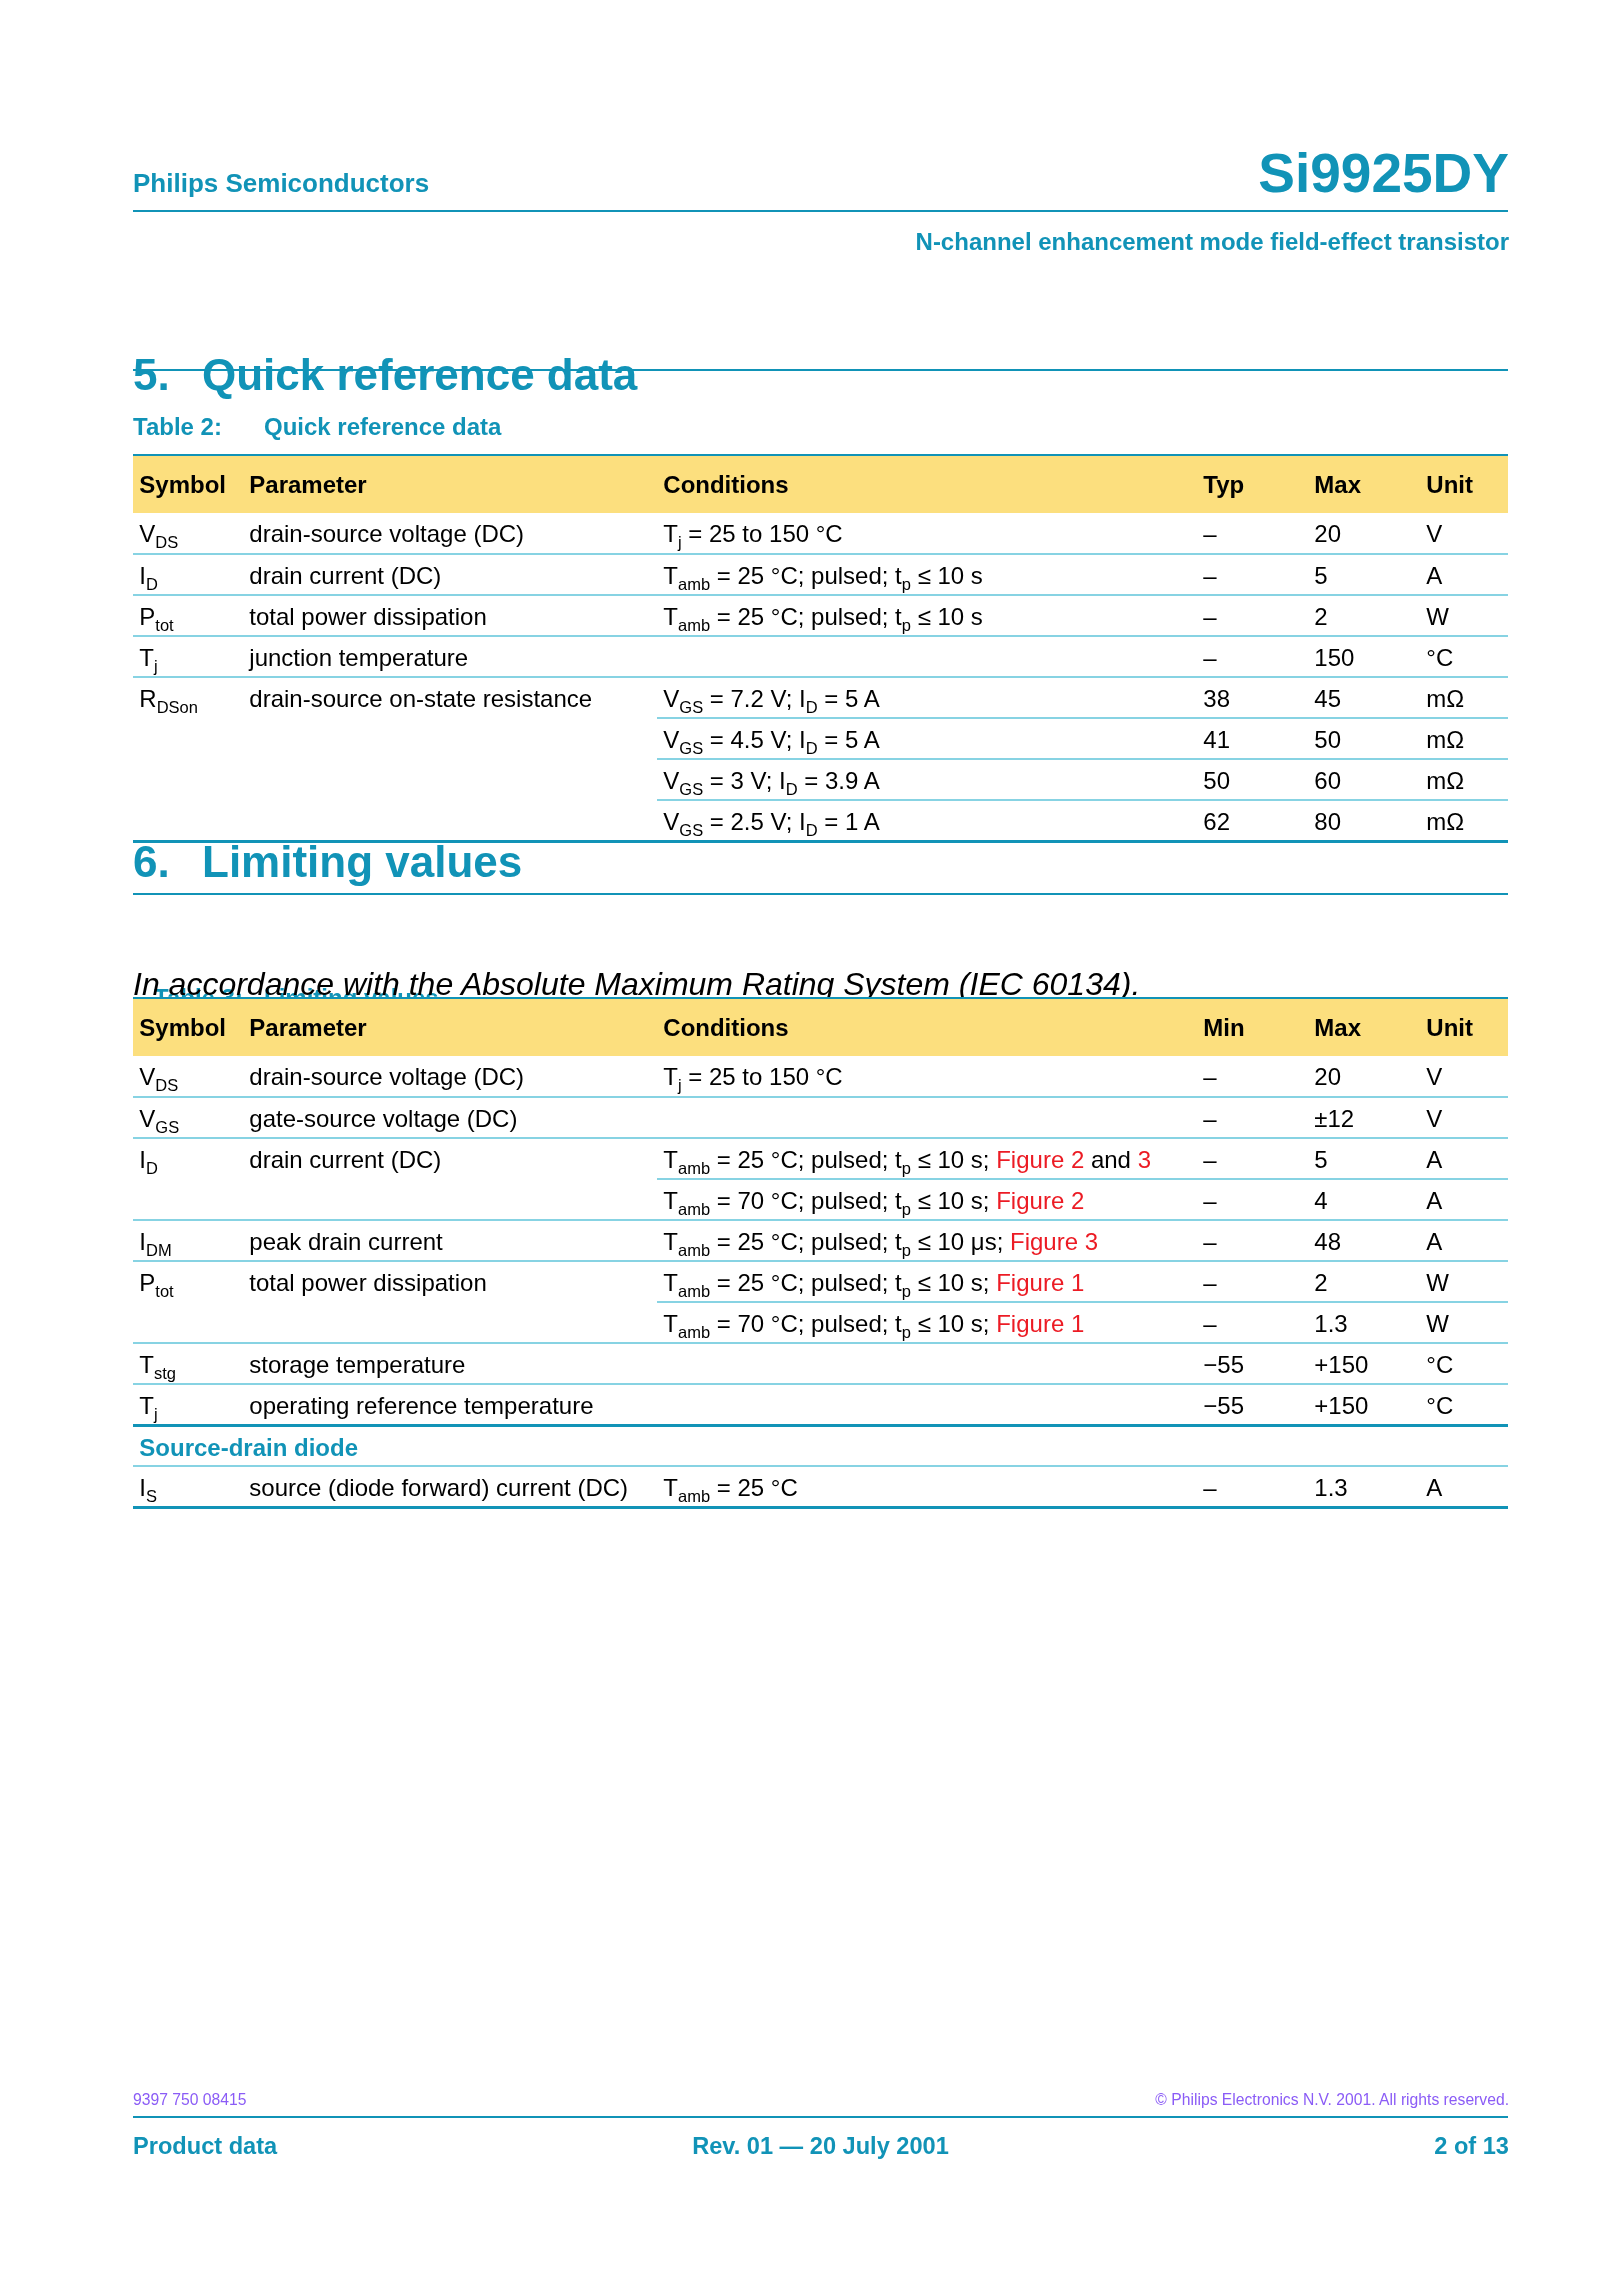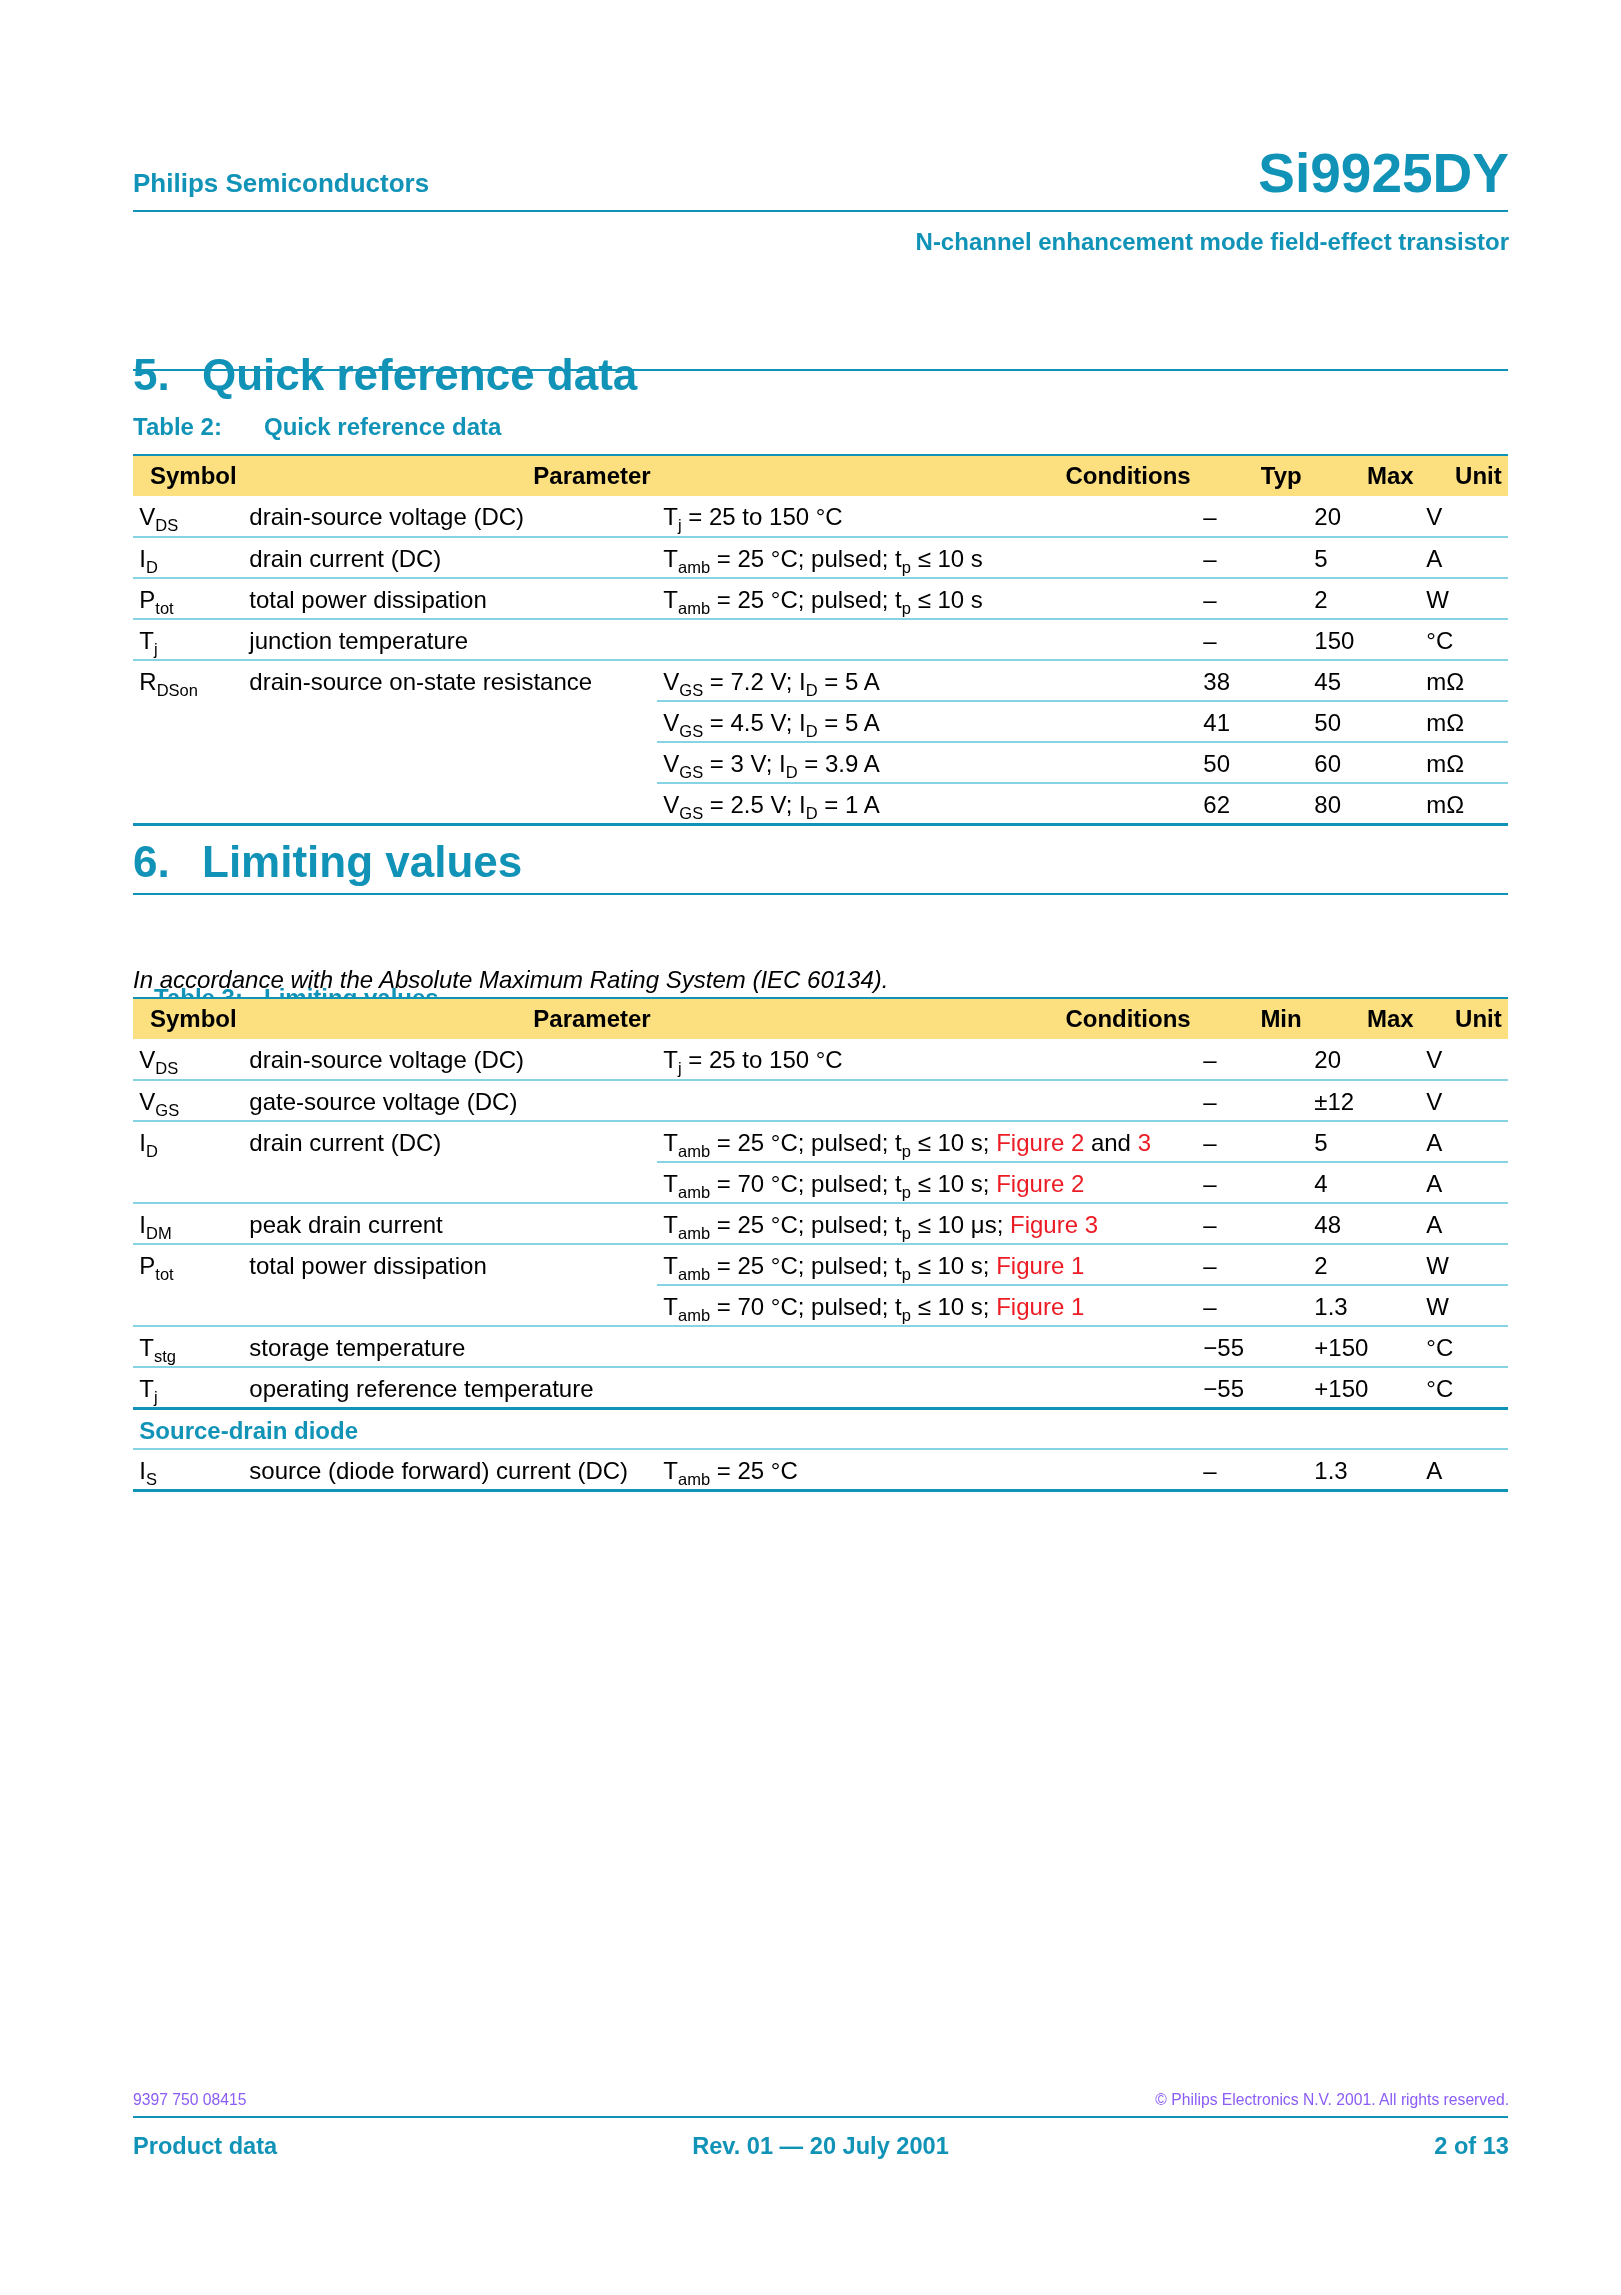--- a/index.html
+++ b/index.html
@@ -26,30 +26,30 @@
   .sec6-heading { top: 837px; }
   .sec-num { display: inline-block; width: 69px; }
   .sec5-rule { top: 369px; }
   .sec6-rule { top: 893px; }
 
   
   .caption { position: absolute; left: 133px; font-size: 24px; font-weight: bold; color: var(--teal); white-space: nowrap; }
   .table2-caption { top: 413px; }
   .table3-caption { top: 984px; text-align: center; }
   .cap-label { display: inline-block; width: 131px; }
-  .table3-note { position: absolute; left: 133px; top: 966px; font-size: 24px; font-style: italic; color: #000; white-space: nowrap; }
+  .table3-note { position: absolute; left: 133px; top: 966px; font-size: 32px; font-style: italic; color: #000; white-space: nowrap; }
 
   
   table.dtable { position: absolute; left: 133px; width: 1375px; border-collapse: collapse; table-layout: fixed;
                  border-top: 2.4px solid var(--teal); border-bottom: 3.9px solid var(--teal);
                  font-size: 24px; }
   .table2 { top: 454px; }
   .table3 { top: 997px; }
-  .dtable th { background: var(--yellow); text-align: right; vertical-align: middle; font-weight: bold;
-               height: 41px; box-sizing: border-box; padding: 0 6.3px; }
+  .dtable th { background: var(--yellow); text-align: left; vertical-align: middle; font-weight: bold;
+               height: 58px; box-sizing: border-box; padding: 0 6.3px; }
   .dtable td { vertical-align: top; height: 41px; box-sizing: border-box; padding: 6.3px 6.3px 0 6.3px;
                line-height: 29px; white-space: nowrap; overflow: hidden; }
   .dtable tbody td { border-top: 2.4px solid var(--lightblue); }
   .dtable tbody tr.first-row td { border-top: none; }
   .dtable tbody tr.section-row td { border-top: 3.1px solid var(--teal); color: var(--teal); font-weight: bold; }
   .sub { font-size: 16.5px; position: relative; top: 5.5px; line-height: 0; }
   .red { color: var(--red); }
 
   
   .footer-small { position: absolute; top: 2091px; font-size: 15.7px; color: #8b5cf6; }

